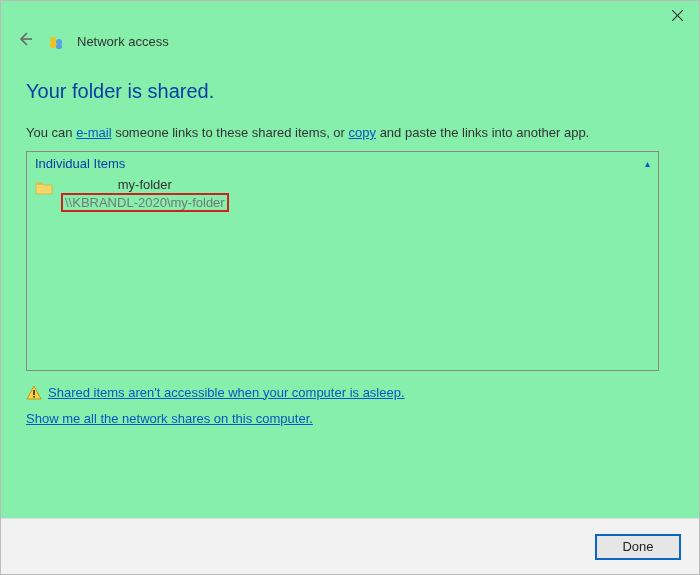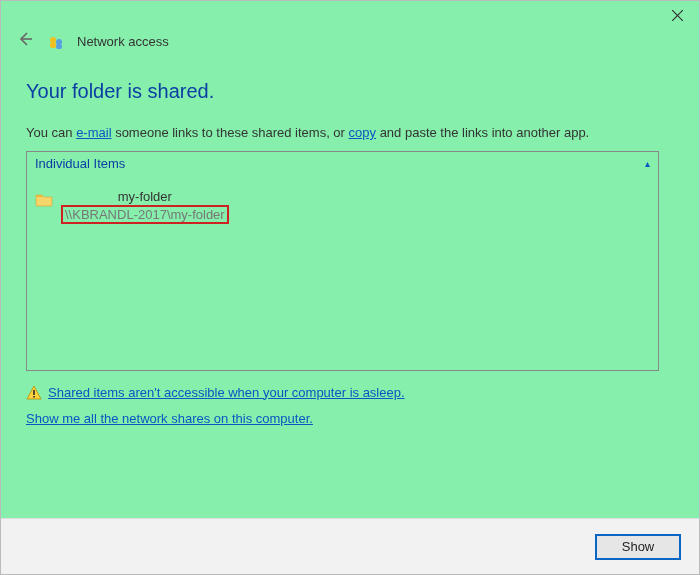--- a/index.html
+++ b/index.html
@@ -8,21 +8,21 @@
     .titlebar { height: 30px; display: flex; justify-content: flex-end; align-items: flex-start; }
     .close-x { width: 44px; height: 28px; display: flex; align-items: center; justify-content: center; font-size: 14px; cursor: default; }
     .header-row { display: flex; align-items: center; gap: 12px; padding: 0 18px 8px 14px; }
     .back-arrow { font-size: 18px; color: #555; width: 20px; text-align: center; }
     .app-icon { width: 18px; height: 18px; display: inline-flex; align-items: center; justify-content: center; }
     .app-title { font-size: 13px; color: #333; }
     .content { flex: 1; padding: 20px 40px 10px 25px; display: flex; flex-direction: column; }
     h1.main-heading { font-weight: 400; font-size: 20px; color: #0a3ea3; margin-bottom: 20px; }
     .desc { font-size: 13px; color: #333; line-height: 1.5; margin-bottom: 8px; }
     .desc a { color: #0a56c2; text-decoration: underline; }
-    .items-box { border: 1px solid #888; height: 220px; overflow: hidden; display: flex; flex-direction: column; gap: 12px; }
+    .items-box { border: 1px solid #888; height: 220px; overflow: hidden; display: flex; flex-direction: column; }
     .items-header { display: flex; justify-content: space-between; align-items: center; padding: 4px 8px 2px 8px; color: #0a3ea3; font-size: 13px; }
     .caret { color: #0a56c2; font-size: 10px; }
     .item-row { display: flex; align-items: flex-start; gap: 8px; padding: 4px 8px 0 8px; text-align: center; }
     .folder-icon { width: 18px; height: 18px; flex-shrink: 0; margin-top: 2px; }
     .item-text { display: flex; flex-direction: column; }
     .item-name { color: #333; font-size: 13px; }
     .item-path { color: #777; font-size: 13px; }
     .highlight-box { border: 2px solid #c22; display: inline-block; padding: 0 2px; margin-top: 1px; }
     .footer-links { margin-top: 14px; display: flex; flex-direction: column; gap: 10px; }
     .warn-line { display: flex; align-items: flex-start; gap: 6px; }
@@ -77,21 +77,21 @@
       <div class="item-row">
         <span class="folder-icon">
           <svg width="18" height="18" viewBox="0 0 18 18">
             <path d="M1 4 L7 4 L9 6 L17 6 L17 15 L1 15 Z" fill="#f6d56a" stroke="#d4a737" stroke-width="0.6"></path>
             <path d="M1 4 L7 4 L9 6 L1 6 Z" fill="#e8b93f"></path>
           </svg>
         </span>
         <div class="item-text">
           <span class="item-name">my-folder</span>
           <span class="highlight-box">
-            <span class="item-path">\\KBRANDL-2017\my-folder</span>
+            <span class="item-path">\\KBRANDL-2020\my-folder</span>
           </span>
         </div>
       </div>
     </div>
 
     <div class="footer-links">
       <div class="warn-line">
         <span class="warn-icon">
           <svg width="16" height="16" viewBox="0 0 16 16">
             <path d="M8 1 L15 14 L1 14 Z" fill="#ffd23f" stroke="#b58900" stroke-width="0.8"></path>
@@ -99,15 +99,15 @@
             <rect x="7.2" y="11" width="1.6" height="1.6" fill="#2b2b2b"></rect>
           </svg>
         </span>
         <a href="#">Shared items aren't accessible when your computer is asleep.</a>
       </div>
       <a href="#">Show me all the network shares on this computer.</a>
     </div>
   </div>
 
   <div class="button-bar">
-    <button class="done-btn">Show</button>
+    <button class="done-btn">Done</button>
   </div>
 </div>
 
 </body></html>

